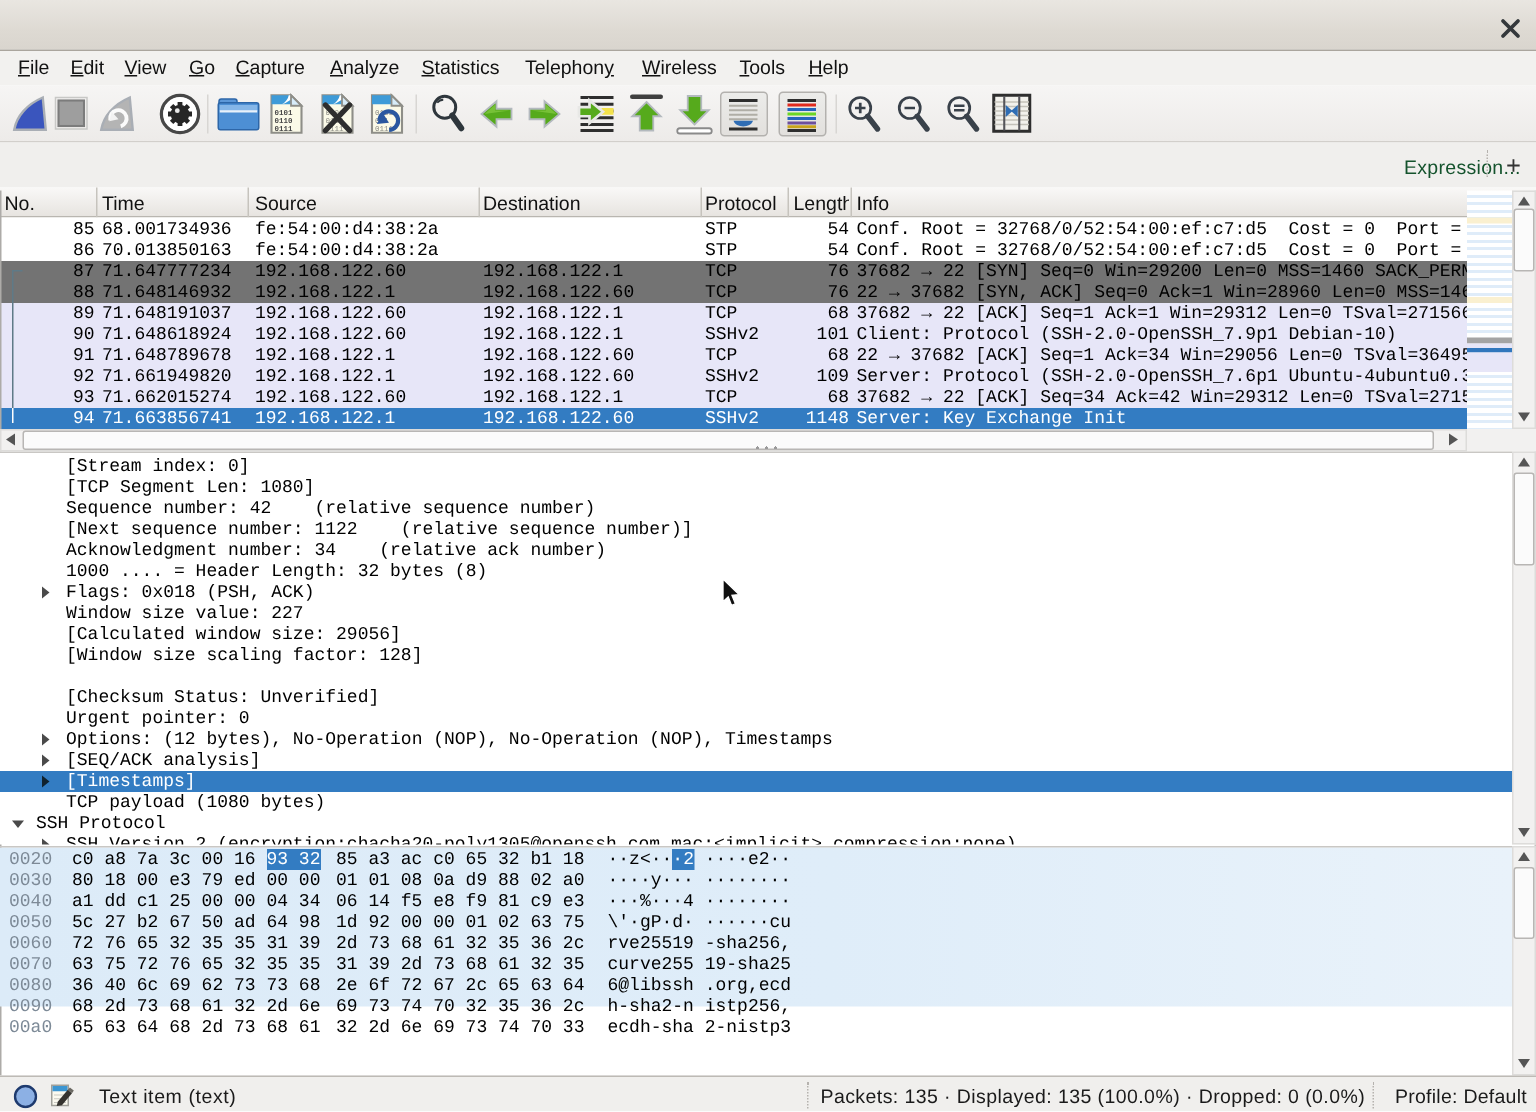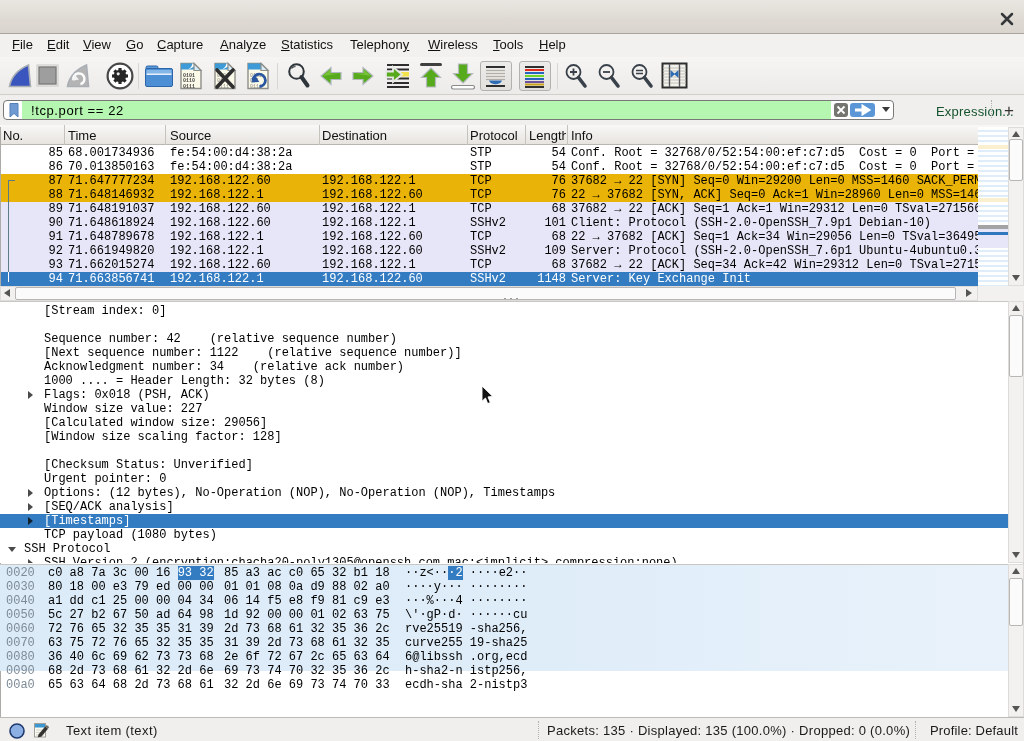--- a/index.html
+++ b/index.html
@@ -35,21 +35,21 @@
 
 .prow { position:absolute; left:0; width:978px; height:14px; font-family:"Liberation Mono",monospace; font-size:12px; line-height:14px; white-space:pre; overflow:hidden; }
 .prow span { position:absolute; top:0; }
 .c-no { left:0; width:63px; text-align:right; }
 .c-time { left:68px; }
 .c-src { left:170px; }
 .c-dst { left:322px; }
 .c-pro { left:470px; }
 .c-len { left:500px; width:66px; text-align:right; }
 .c-info { left:571px; width:407px; overflow:hidden; }
-.bg-gray { background:#eab308; }
+.bg-gray { background:#737373; }
 .bg-lav { background:#e7e6f8; }
 .bg-sel { background:#337cc2; color:#fff; }
 
 .sbtrack { position:absolute; background:#f2f1f0; }
 .sbthumb { position:absolute; background:#fbfbfb; border:1px solid #b8b6b4; border-radius:2px; }
 
 #details { left:0; top:301px; width:1008px; height:262px; background:#fff; border-top:1px solid #c9c7c4; overflow:hidden; }
 .dline { position:absolute; left:0; width:1008px; height:14px; font-family:"Liberation Mono",monospace; font-size:12px; line-height:14px; white-space:pre; color:#000; }
 .dline span.txt { position:absolute; }
 .tri { position:absolute; width:0; height:0; }
@@ -235,36 +235,20 @@
         </g>
   <g stroke="#55555a" stroke-width="1.4">
           <line x1="8.5" y1="2" x2="8.5" y2="25"></line>
           <line x1="18.5" y1="2" x2="18.5" y2="25"></line>
         </g>
   <path d="M9.5 8 L14 12 L9.5 16 Z" fill="#2e6db5"></path>
   <path d="M17.5 8 L13 12 L17.5 16 Z" fill="#2e6db5"></path>
 </svg>
 </g></div>
 <div id="filterbar" class="abs">
-  <div id="filterfield" class="abs">
-    <div id="fgreen" class="abs"></div>
-    <svg class="abs" style="left:5px;top:2px" width="10" height="15" viewBox="0 0 10 15">
-        <path d="M1 0.5 h8 v13.5 l-4 -3.6 l-4 3.6 z" fill="#6f9bd2" stroke="#5580b5" stroke-width="1"></path>
-      </svg>
-    <div id="ftext" class="abs">!tcp.port == 22</div>
-    <div class="abs" style="left:830px;top:2px;width:14px;height:14px;background:#757570;border-radius:3px">
-      <svg width="14" height="14" viewBox="0 0 14 14">
-          <path d="M3.5 3.5 L10.5 10.5 M10.5 3.5 L3.5 10.5" stroke="#fff" stroke-width="1.8"></path>
-        </svg></div>
-    <div class="abs" style="left:846px;top:2px;width:25px;height:14px;background:#5b96d6;border-radius:3px">
-      <svg width="25" height="14" viewBox="0 0 25 14">
-          <path d="M5 7 h8 M13 3.5 L18.5 7 L13 10.5 Z" stroke="#fff" stroke-width="3" fill="#fff"></path>
-        </svg></div>
-    <div class="abs" style="left:878px;top:6px;width:0;height:0;border-top:5px solid #3a3a3a;border-left:4px solid transparent;border-right:4px solid transparent"></div>
-  </div>
   <div id="fexpr" class="abs">Expression...</div>
   <div class="abs" style="left:991px;top:5px;width:1px;height:18px;border-left:1px dotted #b5b2ae"></div>
   <div id="fplus" class="abs">+</div>
 </div>
 <div id="pheader" class="abs">
 <span style="left:3px">No.</span>
 <span style="left:68px">Time</span>
 <span style="left:170px">Source</span>
 <span style="left:322px">Destination</span>
 <span style="left:470px">Protocol</span>
@@ -312,20 +296,21 @@
   <div class="sbtrack" style="left:0;top:0;width:978px;height:15px;border:1px solid #dddcda"></div>
   <div class="sbthumb" style="left:15px;top:1px;width:941px;height:13px"></div>
   <div class="tri abs" style="left:4px;top:3px;border-right:6px solid #555;border-top:4.5px solid transparent;border-bottom:4.5px solid transparent"></div>
   <div class="tri abs" style="left:966px;top:3px;border-left:6px solid #555;border-top:4.5px solid transparent;border-bottom:4.5px solid transparent"></div>
   <div class="abs" style="left:978px;top:0;width:46px;height:15px;background:#f2f1f0"></div>
 </div>
 <div class="abs" style="left:503px;top:297px;width:20px;height:3px;background:radial-gradient(circle 1px at 2px 1.5px,#9a9a9a 99%,transparent),radial-gradient(circle 1px at 8px 1.5px,#9a9a9a 99%,transparent),radial-gradient(circle 1px at 14px 1.5px,#9a9a9a 99%,transparent)"></div>
 <div class="abs" style="left:503px;top:560px;width:20px;height:3px;background:radial-gradient(circle 1px at 2px 1.5px,#9a9a9a 99%,transparent),radial-gradient(circle 1px at 8px 1.5px,#9a9a9a 99%,transparent),radial-gradient(circle 1px at 14px 1.5px,#9a9a9a 99%,transparent)"></div>
 <div id="details" class="abs">
 <div class="dline" style="top:2px"><span class="txt" style="left:44px">[Stream index: 0]</span></div>
+<div class="dline" style="top:16px"><span class="txt" style="left:44px">[TCP Segment Len: 1080]</span></div>
 <div class="dline" style="top:30px"><span class="txt" style="left:44px">Sequence number: 42    (relative sequence number)</span></div>
 <div class="dline" style="top:44px"><span class="txt" style="left:44px">[Next sequence number: 1122    (relative sequence number)]</span></div>
 <div class="dline" style="top:58px"><span class="txt" style="left:44px">Acknowledgment number: 34    (relative ack number)</span></div>
 <div class="dline" style="top:72px"><span class="txt" style="left:44px">1000 .... = Header Length: 32 bytes (8)</span></div>
 <div class="dline" style="top:86px"><span class="tri tri-r" style="left:28px"></span><span class="txt" style="left:44px">Flags: 0x018 (PSH, ACK)</span></div>
 <div class="dline" style="top:100px"><span class="txt" style="left:44px">Window size value: 227</span></div>
 <div class="dline" style="top:114px"><span class="txt" style="left:44px">[Calculated window size: 29056]</span></div>
 <div class="dline" style="top:128px"><span class="txt" style="left:44px">[Window size scaling factor: 128]</span></div>
 <div class="dline" style="top:156px"><span class="txt" style="left:44px">[Checksum Status: Unverified]</span></div>
 <div class="dline" style="top:170px"><span class="txt" style="left:44px">Urgent pointer: 0</span></div>

